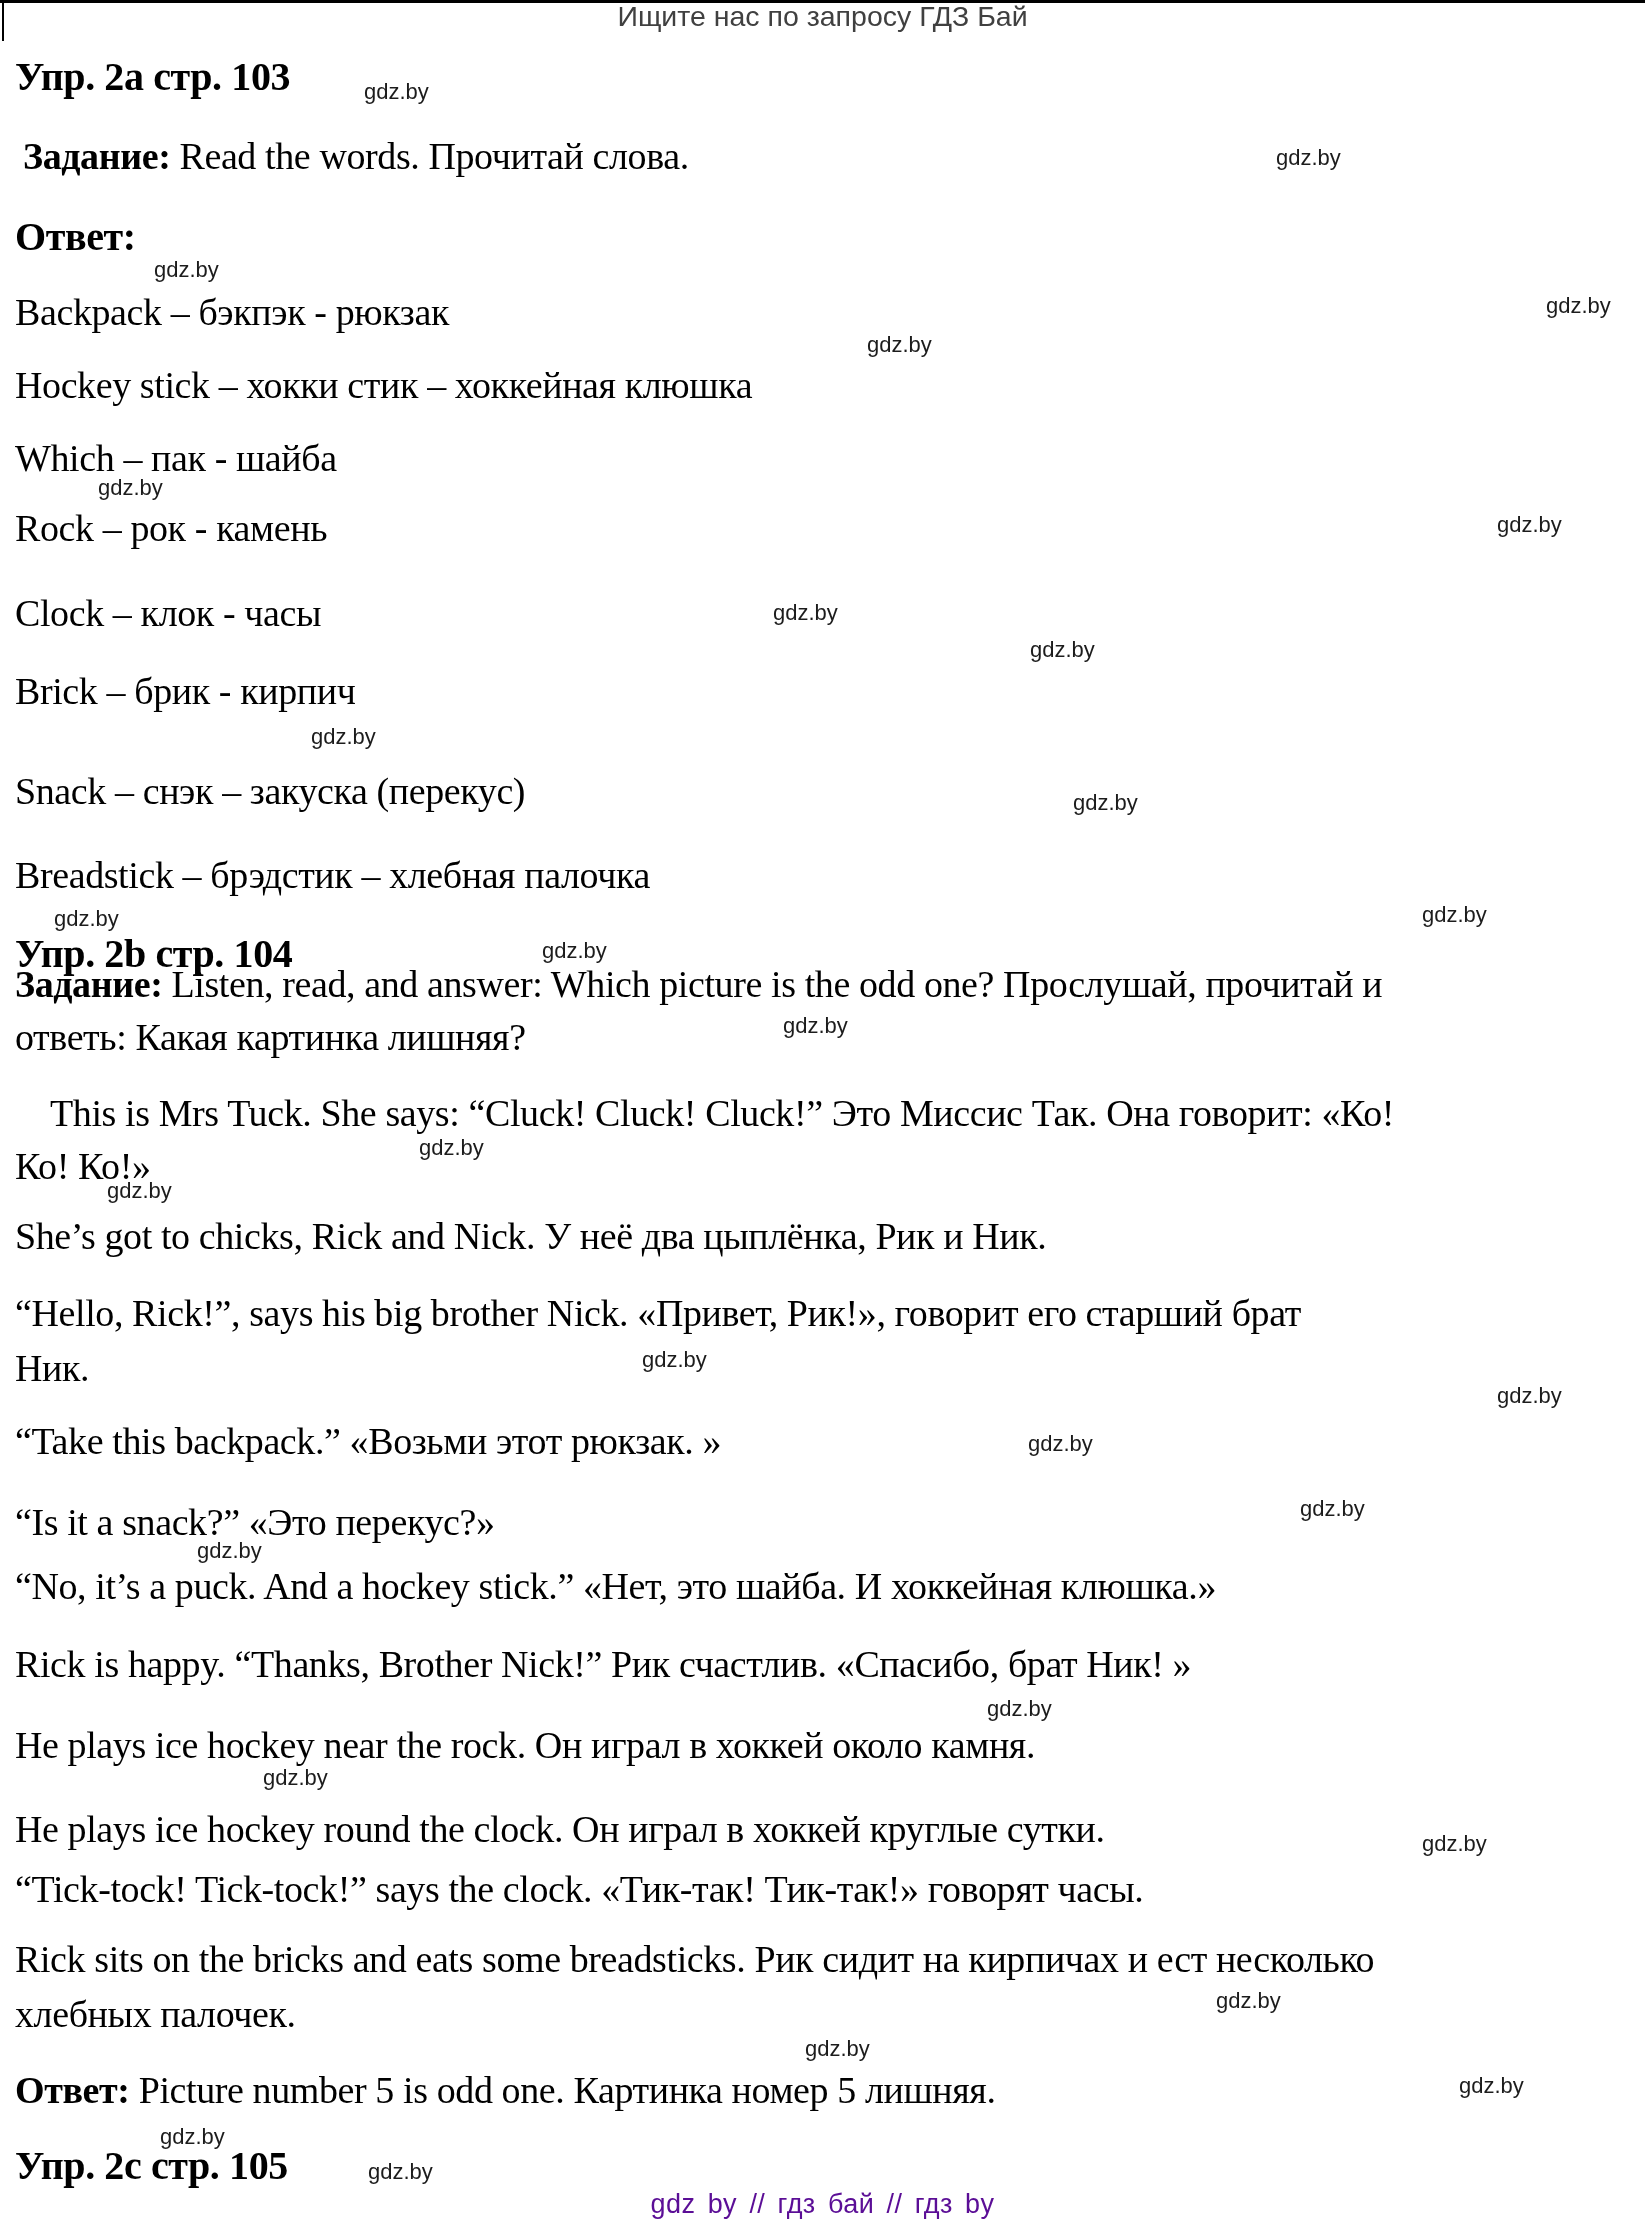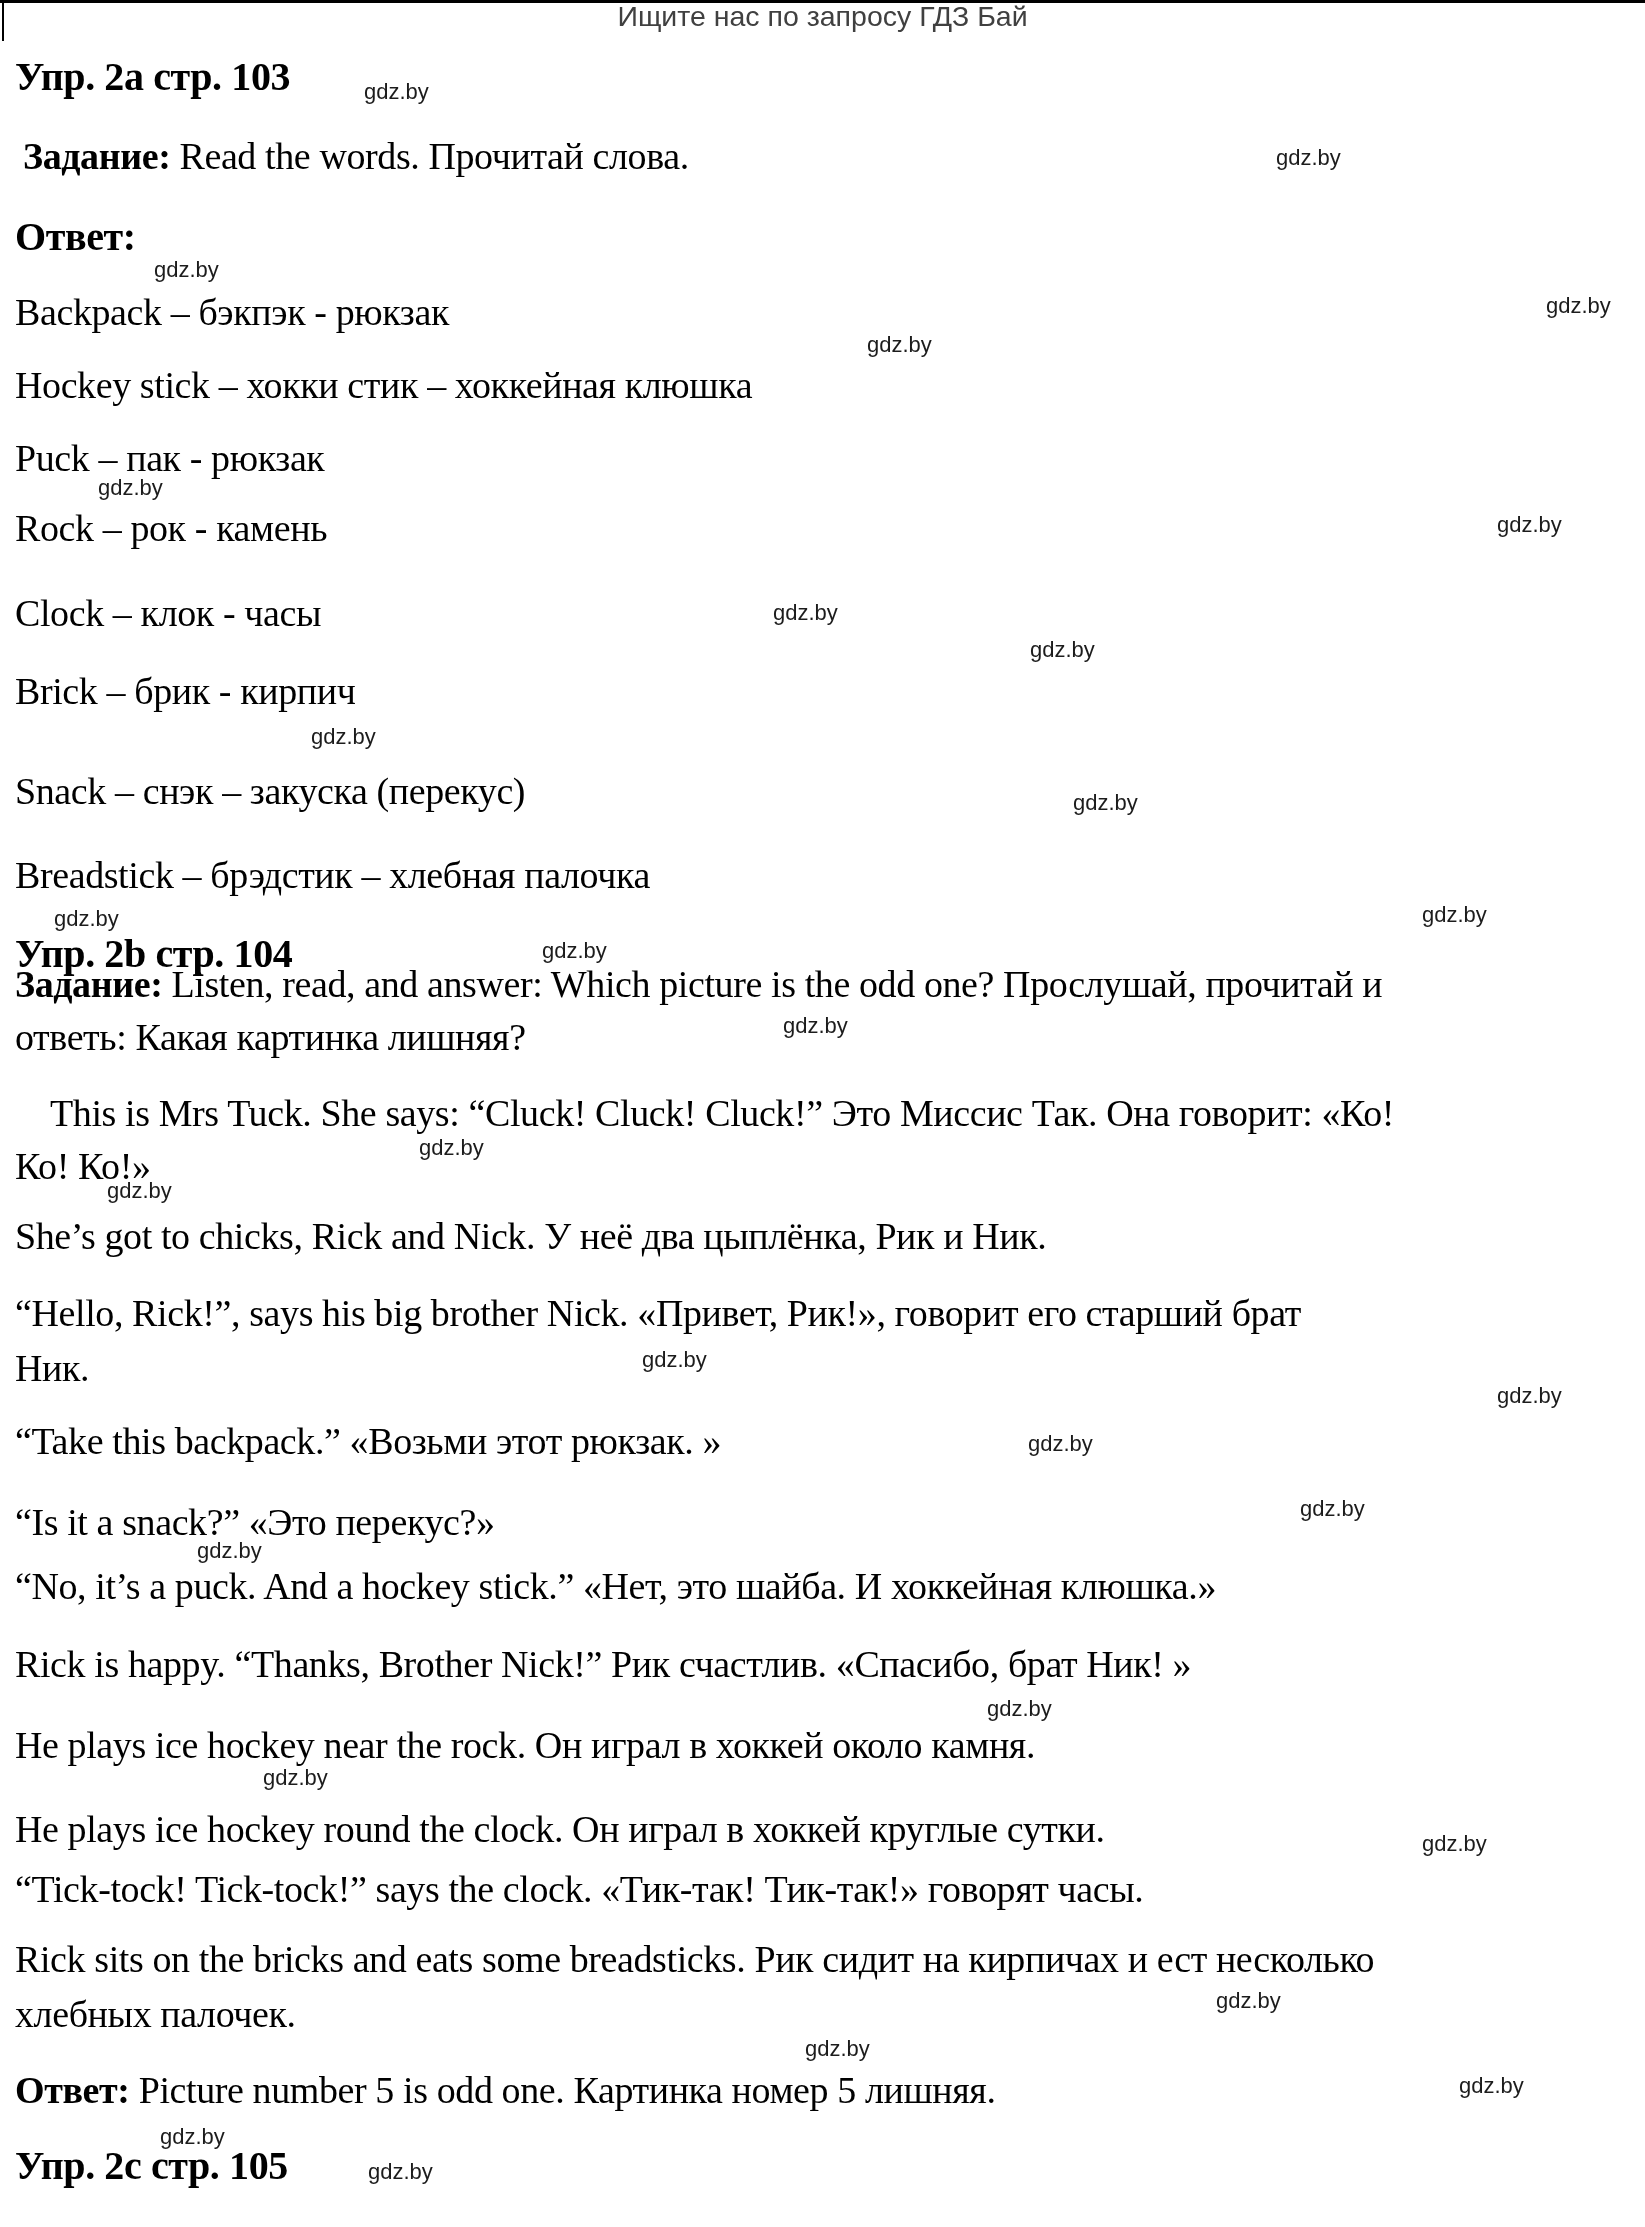--- a/index.html
+++ b/index.html
@@ -50,21 +50,21 @@
   <div class="artifact-left"></div>
 
   <div class="banner" style="color: #404040;">Ищите нас по запросу ГДЗ Бай</div>
 
   <div id="content-layer">
       <div class="line heading" style="top: 56px;">Упр. 2а стр. 103</div>
       <div class="line" style="top: 137px; margin-left: 8px;"><span class="bold">Задание:</span><span> Read the words. Прочитай слова.</span></div>
       <div class="line heading" style="top: 216px;">Ответ:</div>
       <div class="line" style="top: 293px;">Backpack – бэкпэк - рюкзак</div>
       <div class="line" style="top: 366px;">Hockey stick – хокки стик – хоккейная клюшка</div>
-      <div class="line" style="top: 439px;">Puck – пак - рюкзак</div>
+      <div class="line" style="top: 439px;">Which – пак - шайба</div>
       <div class="line" style="top: 509px;">Rock – рок - камень</div>
       <div class="line" style="top: 594px;">Clock – клок - часы</div>
       <div class="line" style="top: 672px;">Brick – брик - кирпич</div>
       <div class="line" style="top: 772px;">Snack – снэк – закуска (перекус)</div>
       <div class="line" style="top: 856px;">Breadstick – брэдстик – хлебная палочка</div>
       <div class="line heading" style="top: 933px; text-align: center;">Упр. 2b стр. 104</div>
       <div class="line" style="top: 965px;"><span class="bold">Задание:</span><span> Listen, read, and answer: Which picture is the odd one? Прослушай, прочитай и</span></div>
       <div class="line" style="top: 1018px;">ответь: Какая картинка лишняя?</div>
       <div class="line" style="top: 1094px; margin-left: 35px;">This is Mrs Tuck. She says: “Cluck! Cluck! Cluck!” Это Миссис Так. Она говорит: «Ко!</div>
       <div class="line" style="top: 1147px;">Ко! Ко!»</div>
@@ -110,14 +110,15 @@
       <span class="wm" style="left: 987px; top: 1698px;">gdz.by</span>
       <span class="wm" style="left: 263px; top: 1767px;">gdz.by</span>
       <span class="wm" style="left: 1422px; top: 1833px;">gdz.by</span>
       <span class="wm" style="left: 1216px; top: 1990px;">gdz.by</span>
       <span class="wm" style="left: 805px; top: 2038px;">gdz.by</span>
       <span class="wm" style="left: 1459px; top: 2075px;">gdz.by</span>
       <span class="wm" style="left: 160px; top: 2126px;">gdz.by</span>
       <span class="wm" style="left: 368px; top: 2161px;">gdz.by</span>
     </div>
 
+  <div class="footer" style="color: rgb(91, 14, 150);">gdz by // гдз бай // гдз by</div>
 </div>
 
 
 </body></html>

